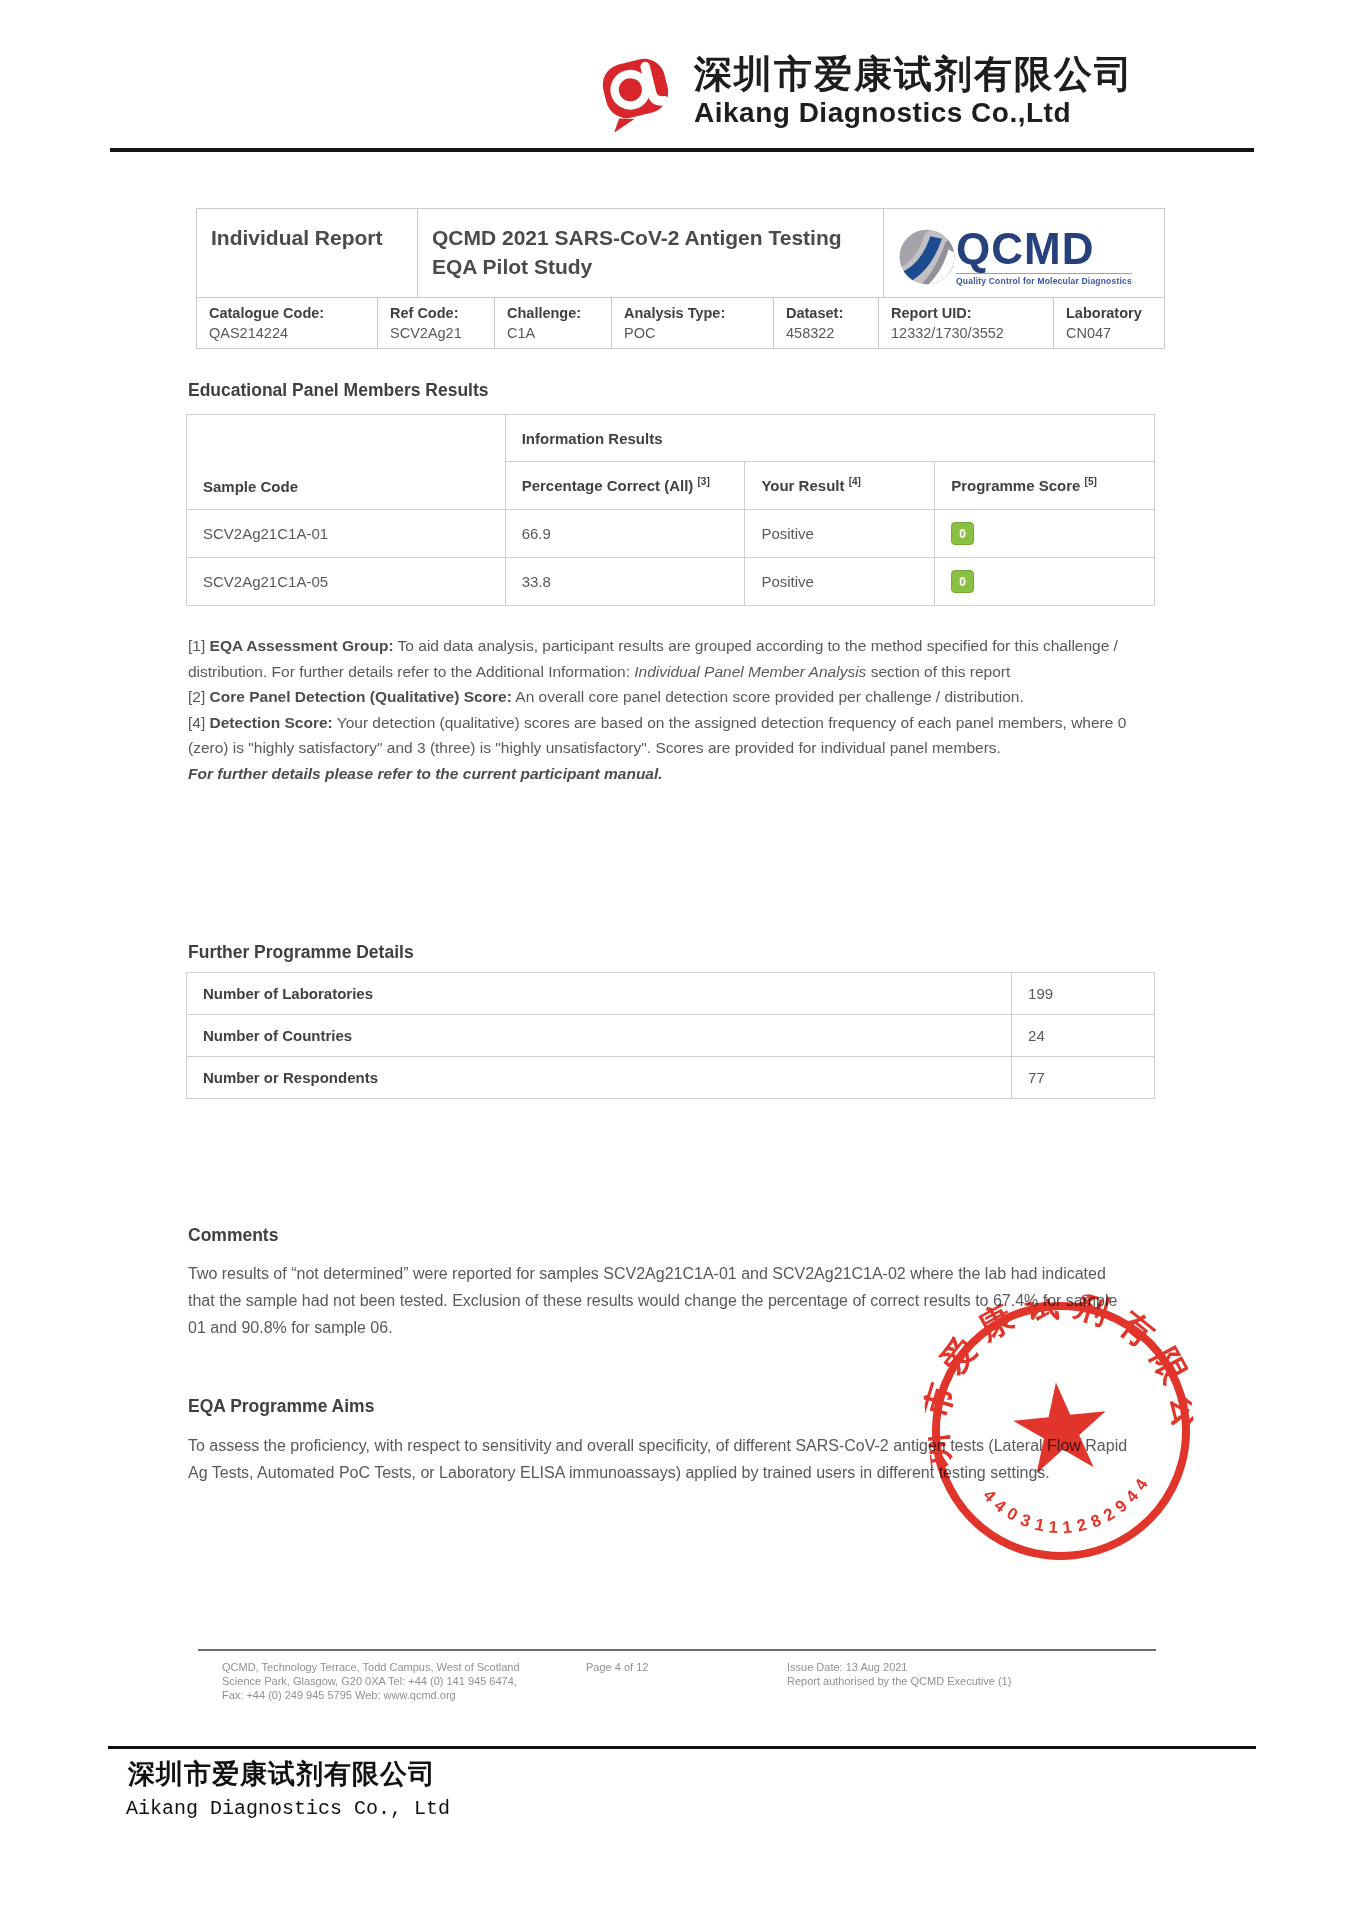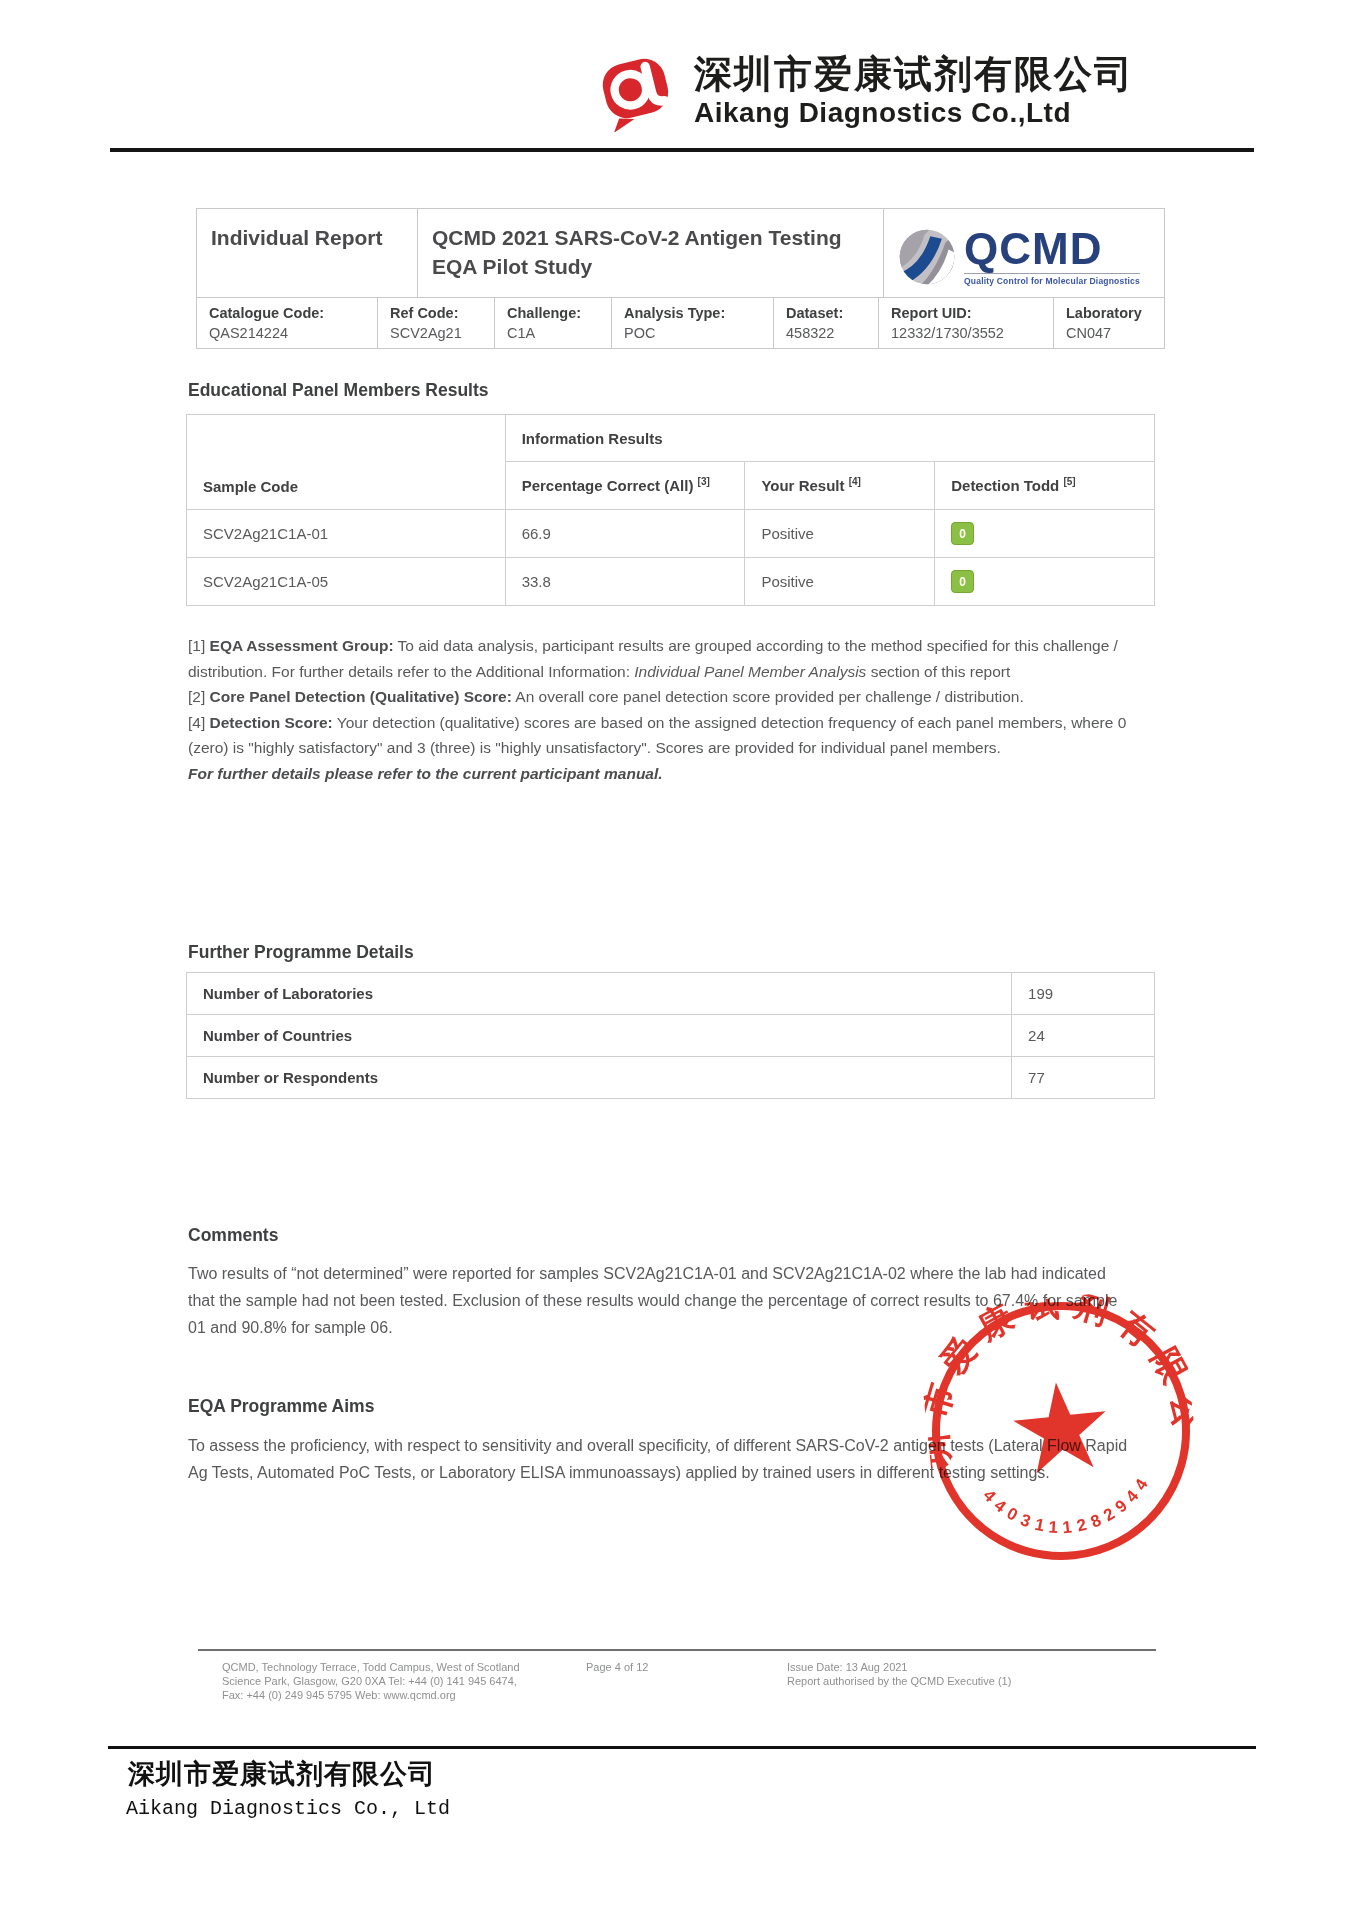--- a/index.html
+++ b/index.html
@@ -18,21 +18,21 @@
   .rh{position:absolute;left:196px;top:208px;width:969px;border:1px solid #c9c9c9;box-sizing:border-box;}
   .rh-row1{display:grid;grid-template-columns:221px 466px 280px;}
   .rh-row2{display:grid;grid-template-columns:181px 117px 117px 162px 105px 175px 110px;border-top:1px solid #c9c9c9;}
   .rh-cell{border-right:1px solid #c9c9c9;box-sizing:border-box;padding:14px 14px;}
   .rh-cell:last-child{border-right:none;}
   .rh-type,.rh-title{font-size:21px;font-weight:bold;color:#4a4a4c;line-height:29px;}
   .rh-row1 .rh-cell{height:88px;}
   .rh-row2 .rh-cell{height:50px;padding:5px 12px;}
   .rh-meta-label{font-size:14.5px;font-weight:bold;color:#3f4041;line-height:20px;white-space:nowrap;}
   .rh-meta-value{font-size:14.5px;color:#58595b;line-height:20px;white-space:nowrap;}
-  .qcmd{display:flex;align-items:center;gap:8px;padding-top:4px;}
+  .qcmd{display:flex;align-items:center;padding-top:4px;}
   .qcmd-globe{width:58px;height:58px;flex:0 0 auto;}
   .qcmd-word{font-size:44px;font-weight:bold;color:#27417d;letter-spacing:1px;line-height:44px;
              font-family:"Liberation Sans",sans-serif;}
   .qcmd-rule{height:1px;background:#9aa0ad;margin:2px 0 2px 0;}
   .qcmd-tag{font-size:8.5px;font-weight:bold;color:#3a55a5;letter-spacing:.2px;white-space:nowrap;}
 
   
   .h-sec{position:absolute;font-size:17.5px;font-weight:bold;color:#3f4041;}
 
   
@@ -176,21 +176,21 @@
         <col style="width:220px">
       </colgroup>
     <tbody>
         <tr class="group-h">
       <th rowspan="2" class="sample">Sample Code</th>
       <th colspan="3">Information Results</th>
     </tr>
     <tr class="col-h">
       <th><span>Percentage Correct (All)</span> <sup class="fnref">[3]</sup></th>
       <th><span>Your Result</span> <sup class="fnref">[4]</sup></th>
-      <th><span>Detection Todd</span> <sup class="fnref">[5]</sup></th>
+      <th><span>Programme Score</span> <sup class="fnref">[5]</sup></th>
     </tr>
     <tr class="data">
       <td>SCV2Ag21C1A-01</td>
       <td>66.9</td>
       <td>Positive</td>
       <td><span class="score-badge">0</span></td>
     </tr>
     <tr class="data">
       <td>SCV2Ag21C1A-05</td>
       <td>33.8</td>

